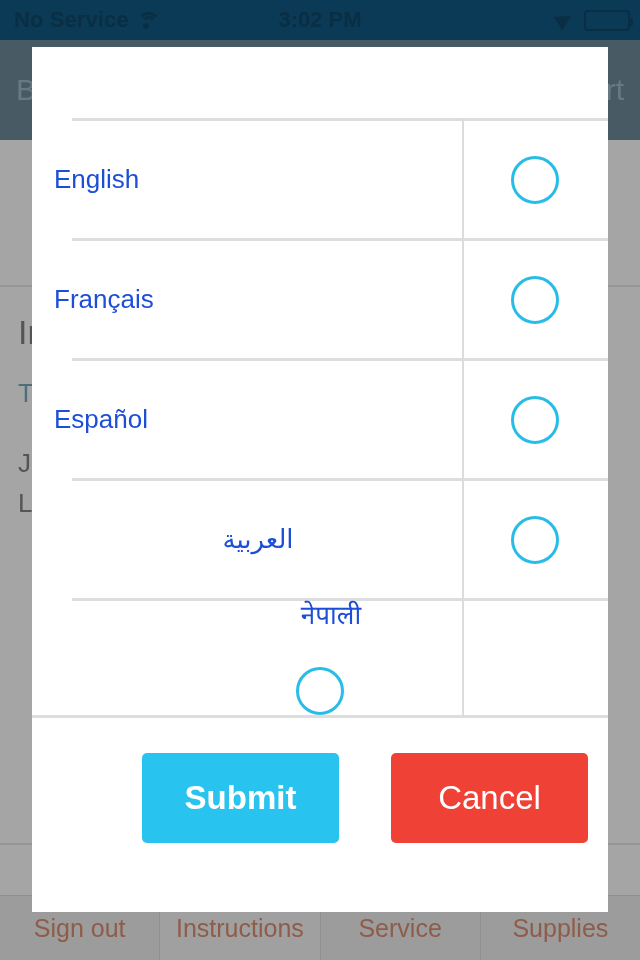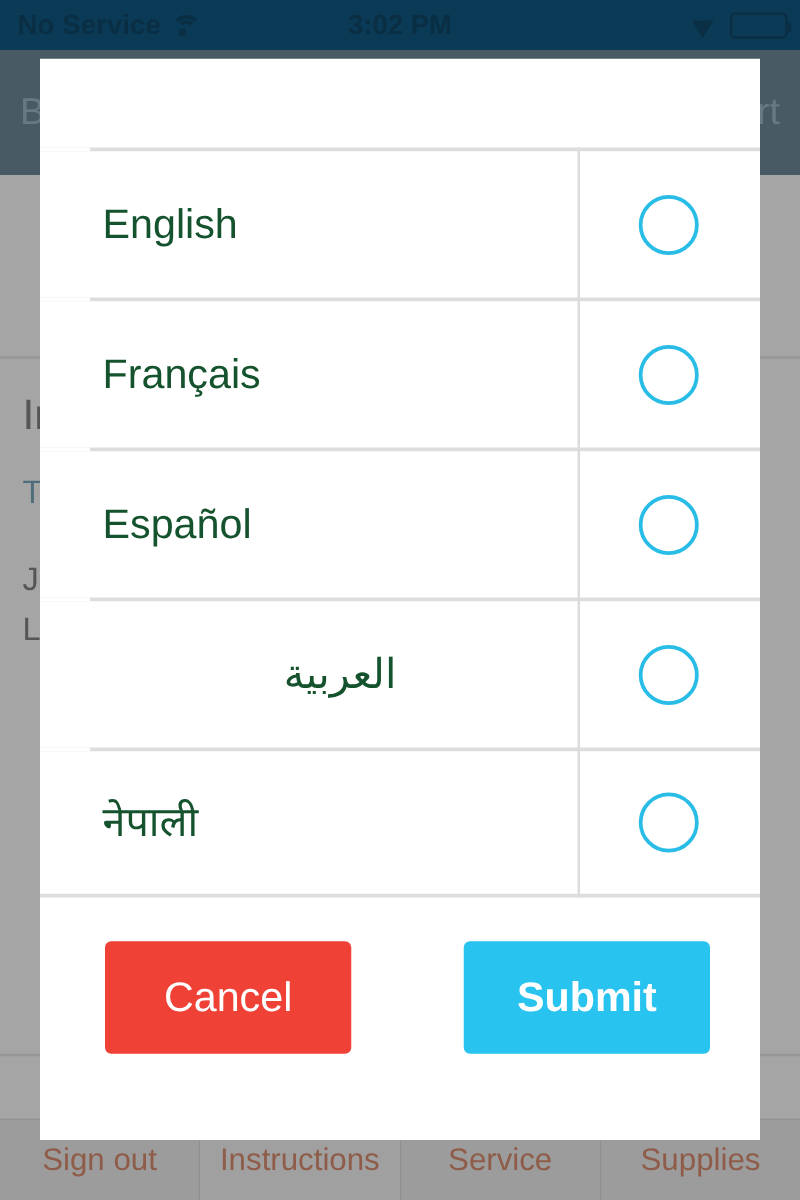--- a/index.html
+++ b/index.html
@@ -236,35 +236,35 @@
     background: #dcdcdc;
   }
 
   .lang-row {
     position: relative;
     height: 120px;
     display: flex;
     align-items: center;
     border-top: 3px solid #dddddd;
   }
-  .lang-row:last-child { border-bottom: 3px solid #dddddd; }
+  .lang-row:last-child { border-bottom: 3px solid #dddddd; flex-direction: column; }
   
   .lang-row::before {
     content: "";
     position: absolute;
     left: 0; top: -3px;
     width: 40px; height: 3px;
     background: #ffffff;
   }
 
   .lang-label {
     flex: 1;
-    padding-left: 50px;
-    font-size: 33px;
-    color: #14532d;
+    padding-left: 22px;
+    font-size: 26px;
+    color: #1d4ed8;
     line-height: 1.1;
   }
   .lang-label.rtl { direction: rtl; text-align: center; }
 
   .radio-cell {
     width: 146px;
     display: flex;
     align-items: center;
     justify-content: center;
   }
@@ -401,19 +401,19 @@
       <div class="lang-row">
         <span class="lang-label">नेपाली</span>
         <span class="radio-cell">
           <span class="radio"></span>
         </span>
       </div>
 
     </div>
 
     <div id="modal-actions">
+      <button class="action-btn" id="submit-button">Submit</button>
       <button class="action-btn" id="cancel-button">Cancel</button>
-      <button class="action-btn" id="submit-button">Submit</button>
     </div>
 
   </div>
 
 </div>
 
 </body></html>

